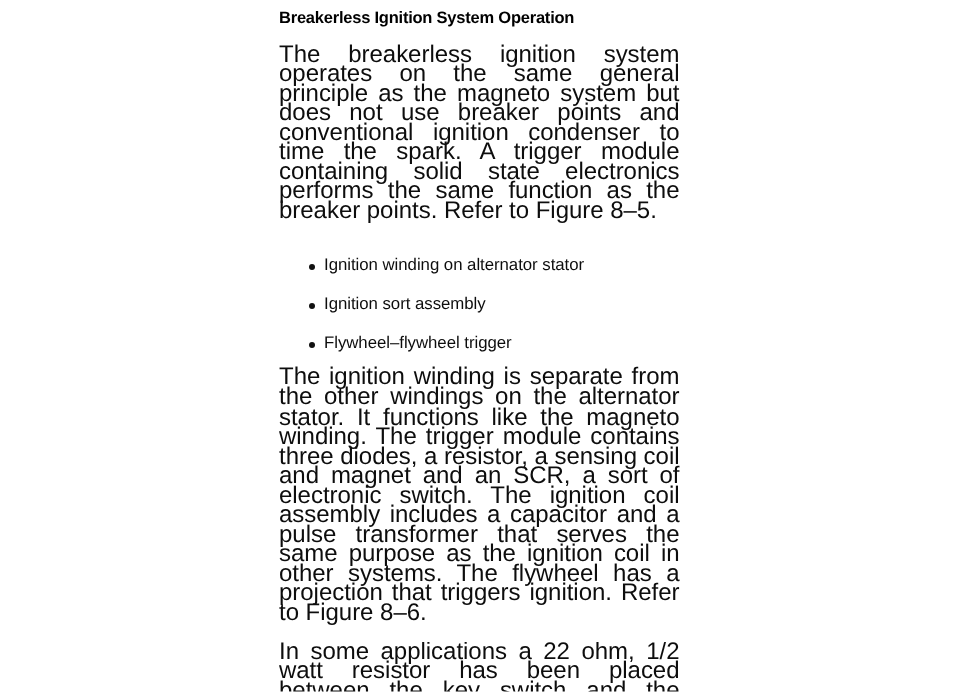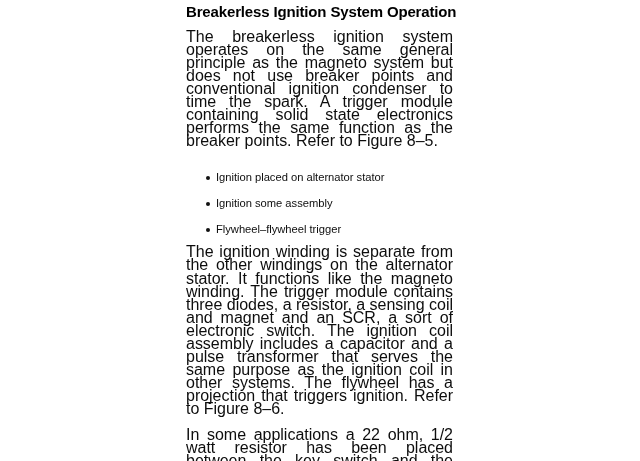--- a/index.html
+++ b/index.html
@@ -20,21 +20,21 @@
 
   
   #page {
     position: absolute;
     left: 186px;
     top: 0px;
     width: 267px;
   }
 
   h1.doc-heading {
-    font-size: 15px;
+    font-size: 11px;
     font-weight: bold;
     line-height: 16px;
     letter-spacing: -0.15px;
     margin: 0;
     padding: 4px 0 0 0;
     color: #000000;
     white-space: nowrap;
   }
 
   p.para {
@@ -96,25 +96,25 @@
   <p class="para">The breakerless ignition system operates on the same general principle as the magneto system but does not use breaker points and conventional ignition condenser to time the spark. A trigger module containing solid state electronics performs the same function as the breaker points. Refer to Figure 8–5.</p>
 
   <div class="gap-para"></div>
 
 
   <div class="gap-list-top"></div>
 
   <ul class="bullets">
     <li>
       <span class="bullet-dot"></span>
-      <span>Ignition placed on alternator stator</span>
+      <span>Ignition winding on alternator stator</span>
     </li>
     <li>
       <span class="bullet-dot"></span>
-      <span>Ignition some assembly</span>
+      <span>Ignition sort assembly</span>
     </li>
     <li>
       <span class="bullet-dot"></span>
       <span>Flywheel–flywheel trigger</span>
     </li>
   </ul>
 
   <div class="gap-list-bottom"></div>
 
   <p class="para">The ignition winding is separate from the other windings on the alternator stator. It functions like the magneto winding. The trigger module contains three diodes, a resistor, a sensing coil and magnet and an SCR, a sort of electronic switch. The ignition coil assembly includes a capacitor and a pulse transformer that serves the same purpose as the ignition coil in other systems. The flywheel has a projection that triggers ignition. Refer to Figure 8–6.</p>

